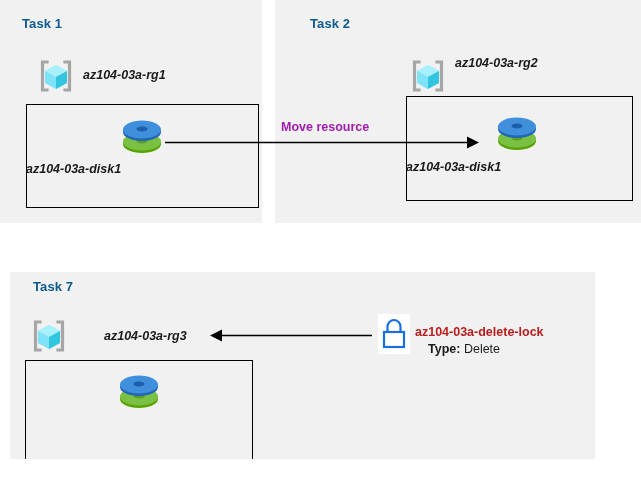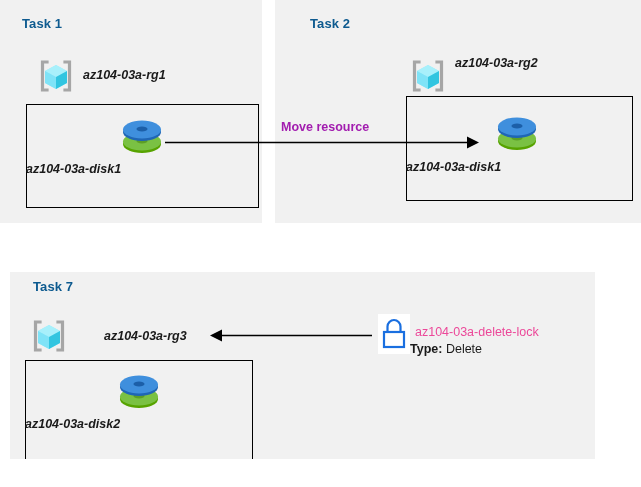--- a/index.html
+++ b/index.html
@@ -47,22 +47,22 @@
   .edge-label {
     position: absolute;
     font-size: 12.5px;
     font-weight: bold;
     color: #a21caf;
     white-space: nowrap;
   }
   .lock-label {
     position: absolute;
     font-size: 12.5px;
-    font-weight: normal;
-    color: #ec4899;
+    font-weight: bold;
+    color: #b91c1c;
     white-space: nowrap;
     line-height: 15px;
   }
   .lock-type {
     position: absolute;
     font-size: 12.5px;
     color: #1a1a1a;
     white-space: nowrap;
   }
   .lock-type b { font-weight: bold; }
@@ -167,34 +167,33 @@
   <div class="icon-disk" style="left:117px; top:371px; width:44px; height:42px;">
     <svg width="44" height="42" viewBox="0 0 44 42">
       <ellipse cx="22" cy="28" rx="19" ry="9" fill="#57a300"></ellipse>
       <ellipse cx="22" cy="25.5" rx="19" ry="9" fill="#7ac143"></ellipse>
       <ellipse cx="22" cy="25" rx="5.5" ry="2.6" fill="#5c9e27"></ellipse>
       <ellipse cx="22" cy="16" rx="19" ry="9" fill="#1f66b5"></ellipse>
       <ellipse cx="22" cy="13.5" rx="19" ry="9" fill="#3f8fdd"></ellipse>
       <ellipse cx="22" cy="13" rx="5.5" ry="2.6" fill="#1c5fa8"></ellipse>
     </svg>
   </div>
-  <div class="node-label center" style="left:25px; top:417px; width:228px;">az104-03a-disk2</div>
 
   <svg class="connector" style="left:210px; top:324px;" width="164" height="24">
     <line x1="12" y1="11.5" x2="162" y2="11.5" stroke="#000000" stroke-width="1.6"></line>
     <polygon points="12,5.5 0,11.5 12,17.5" fill="#000000"></polygon>
   </svg>
 
   <div class="icon-lock" style="left:378px; top:314px; width:32px; height:40px; background:#ffffff;">
     <svg width="32" height="40" viewBox="0 0 32 40">
       <rect x="0" y="0" width="32" height="40" fill="#ffffff"></rect>
       <path d="M9.5 18 L9.5 12.5 A6.5 6.5 0 0 1 22.5 12.5 L22.5 18" fill="none" stroke="#1a6fe0" stroke-width="2.2"></path>
       <rect x="6" y="18" width="20" height="15" fill="none" stroke="#1a6fe0" stroke-width="2.2"></rect>
     </svg>
   </div>
 
   <div class="lock-label" style="left:415px; top:325px;">az104-03a-delete-lock</div>
 
-  <div class="lock-type" style="left:410px; top:342px;">
+  <div class="lock-type" style="left:428px; top:342px;">
     <b>Type:</b><span>&nbsp;</span><span>Delete</span>
   </div>
 
 </div>
 
 </body></html>

